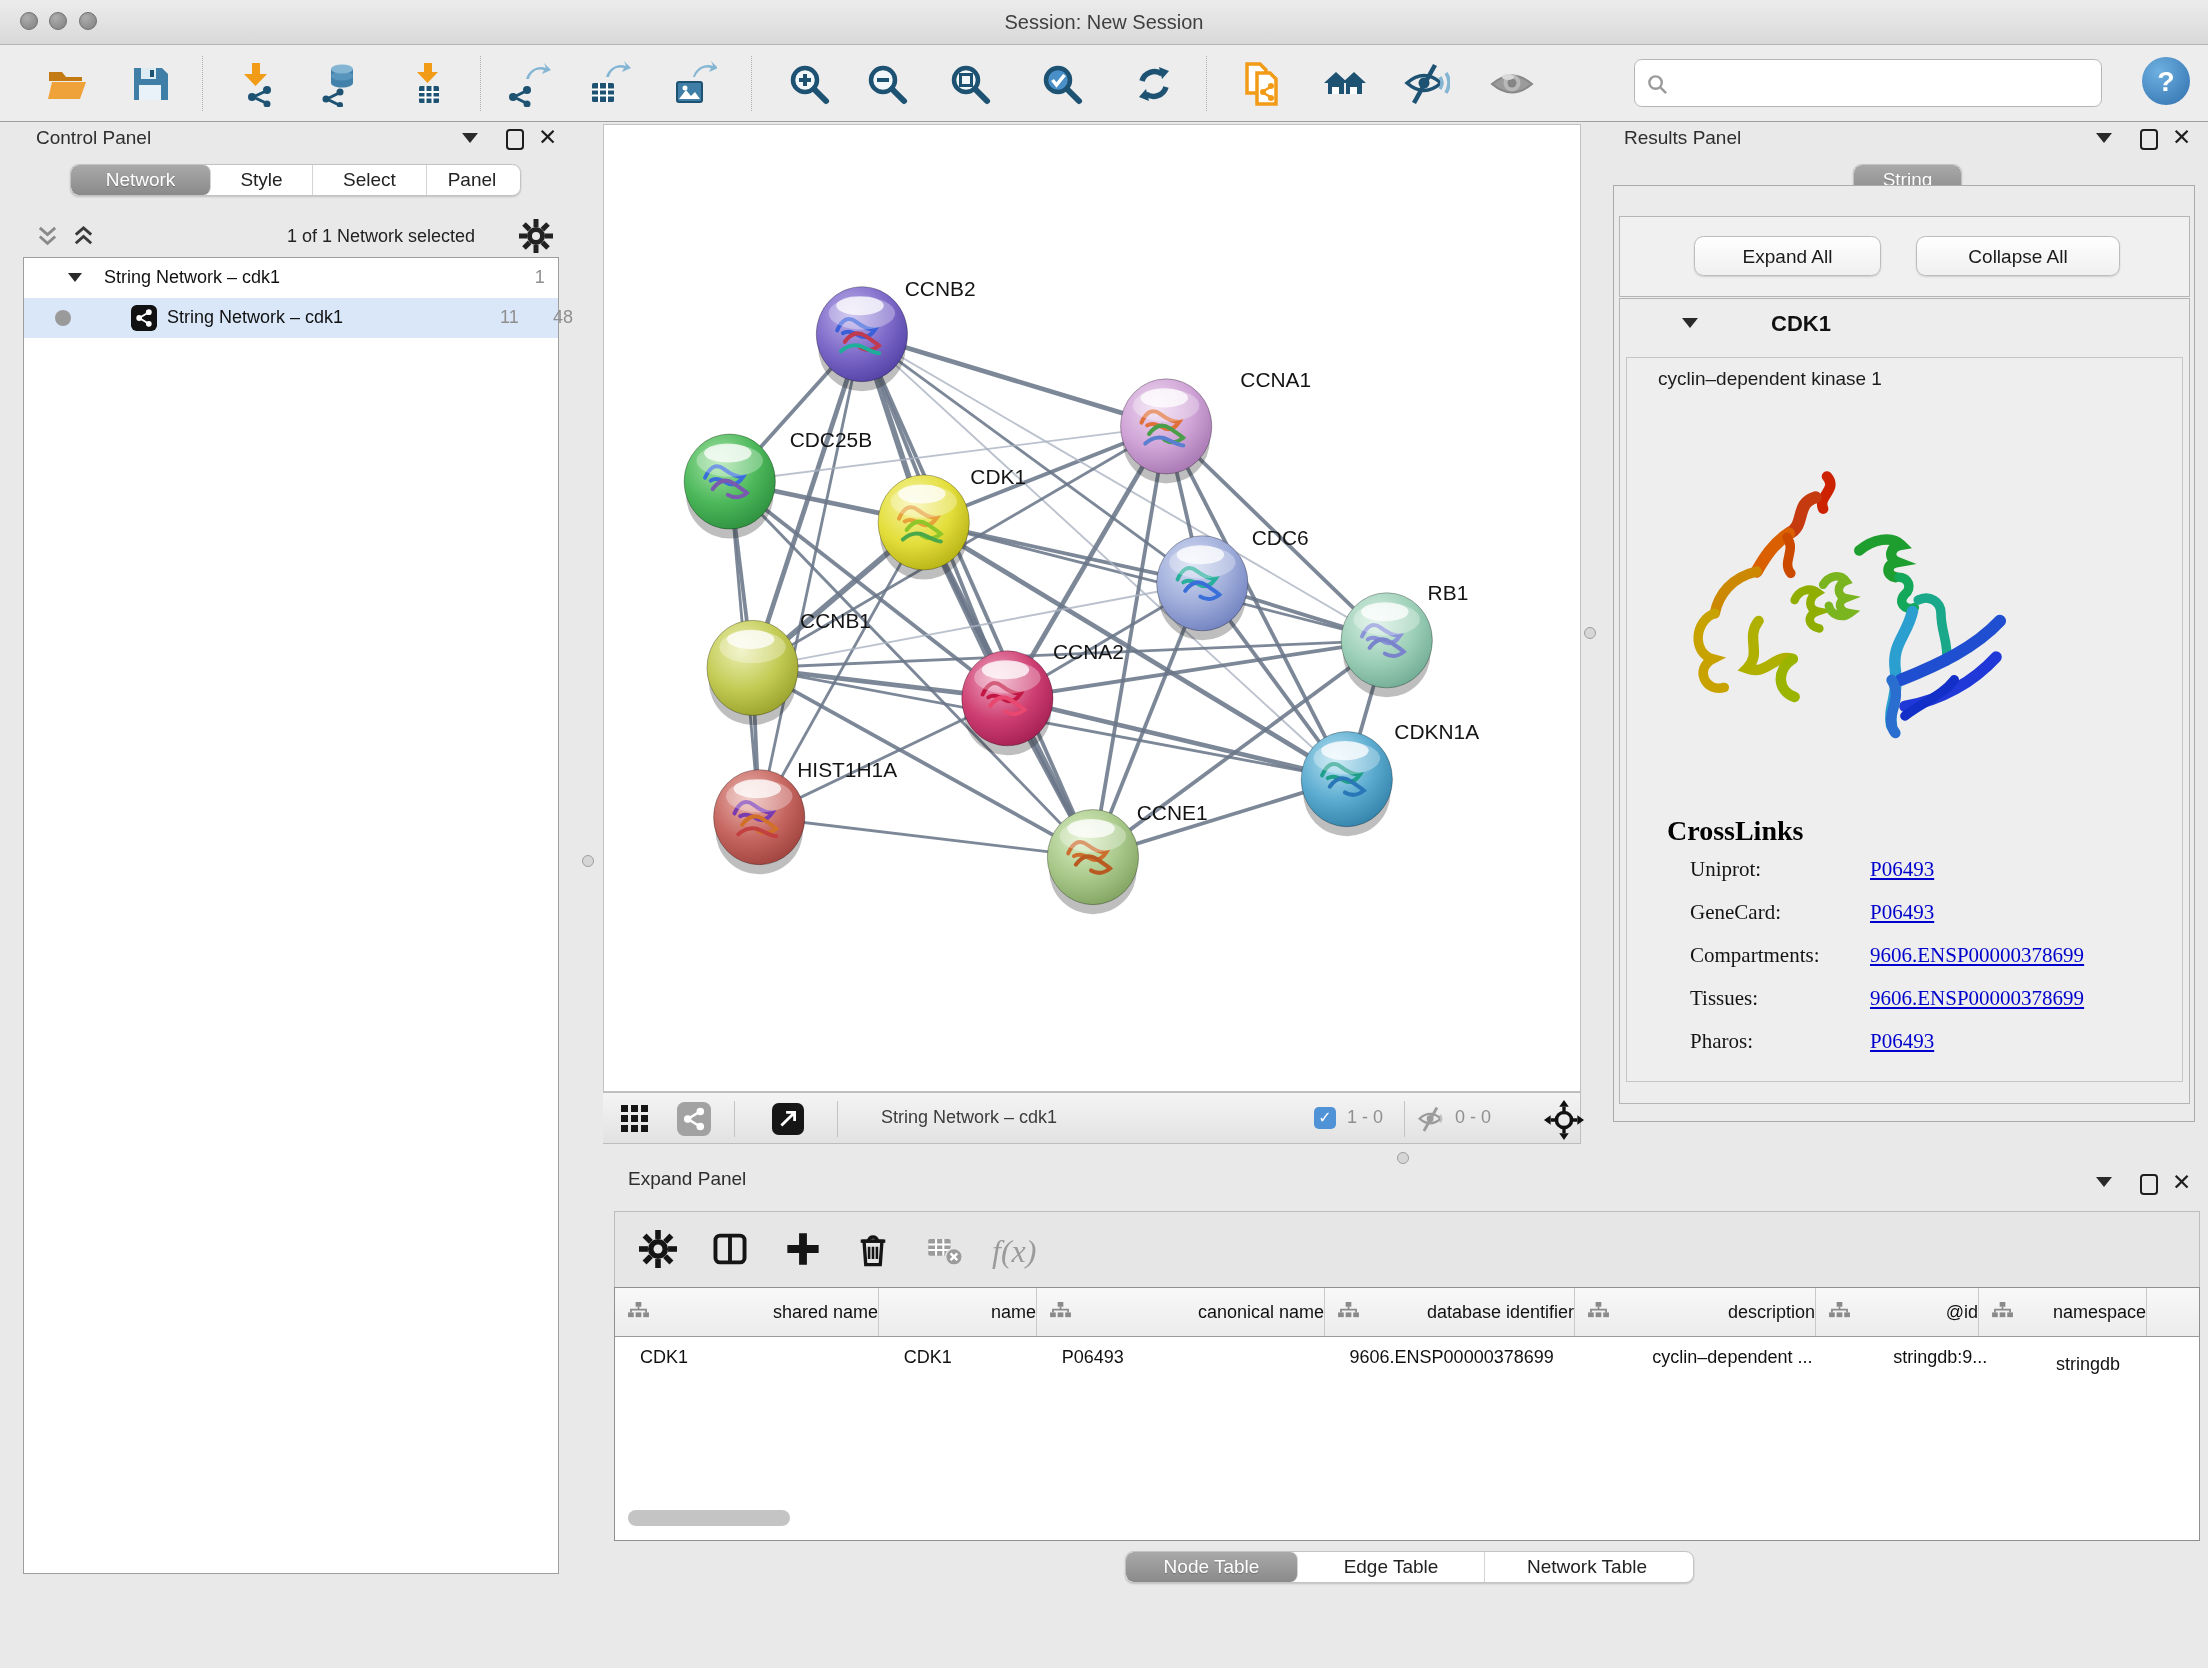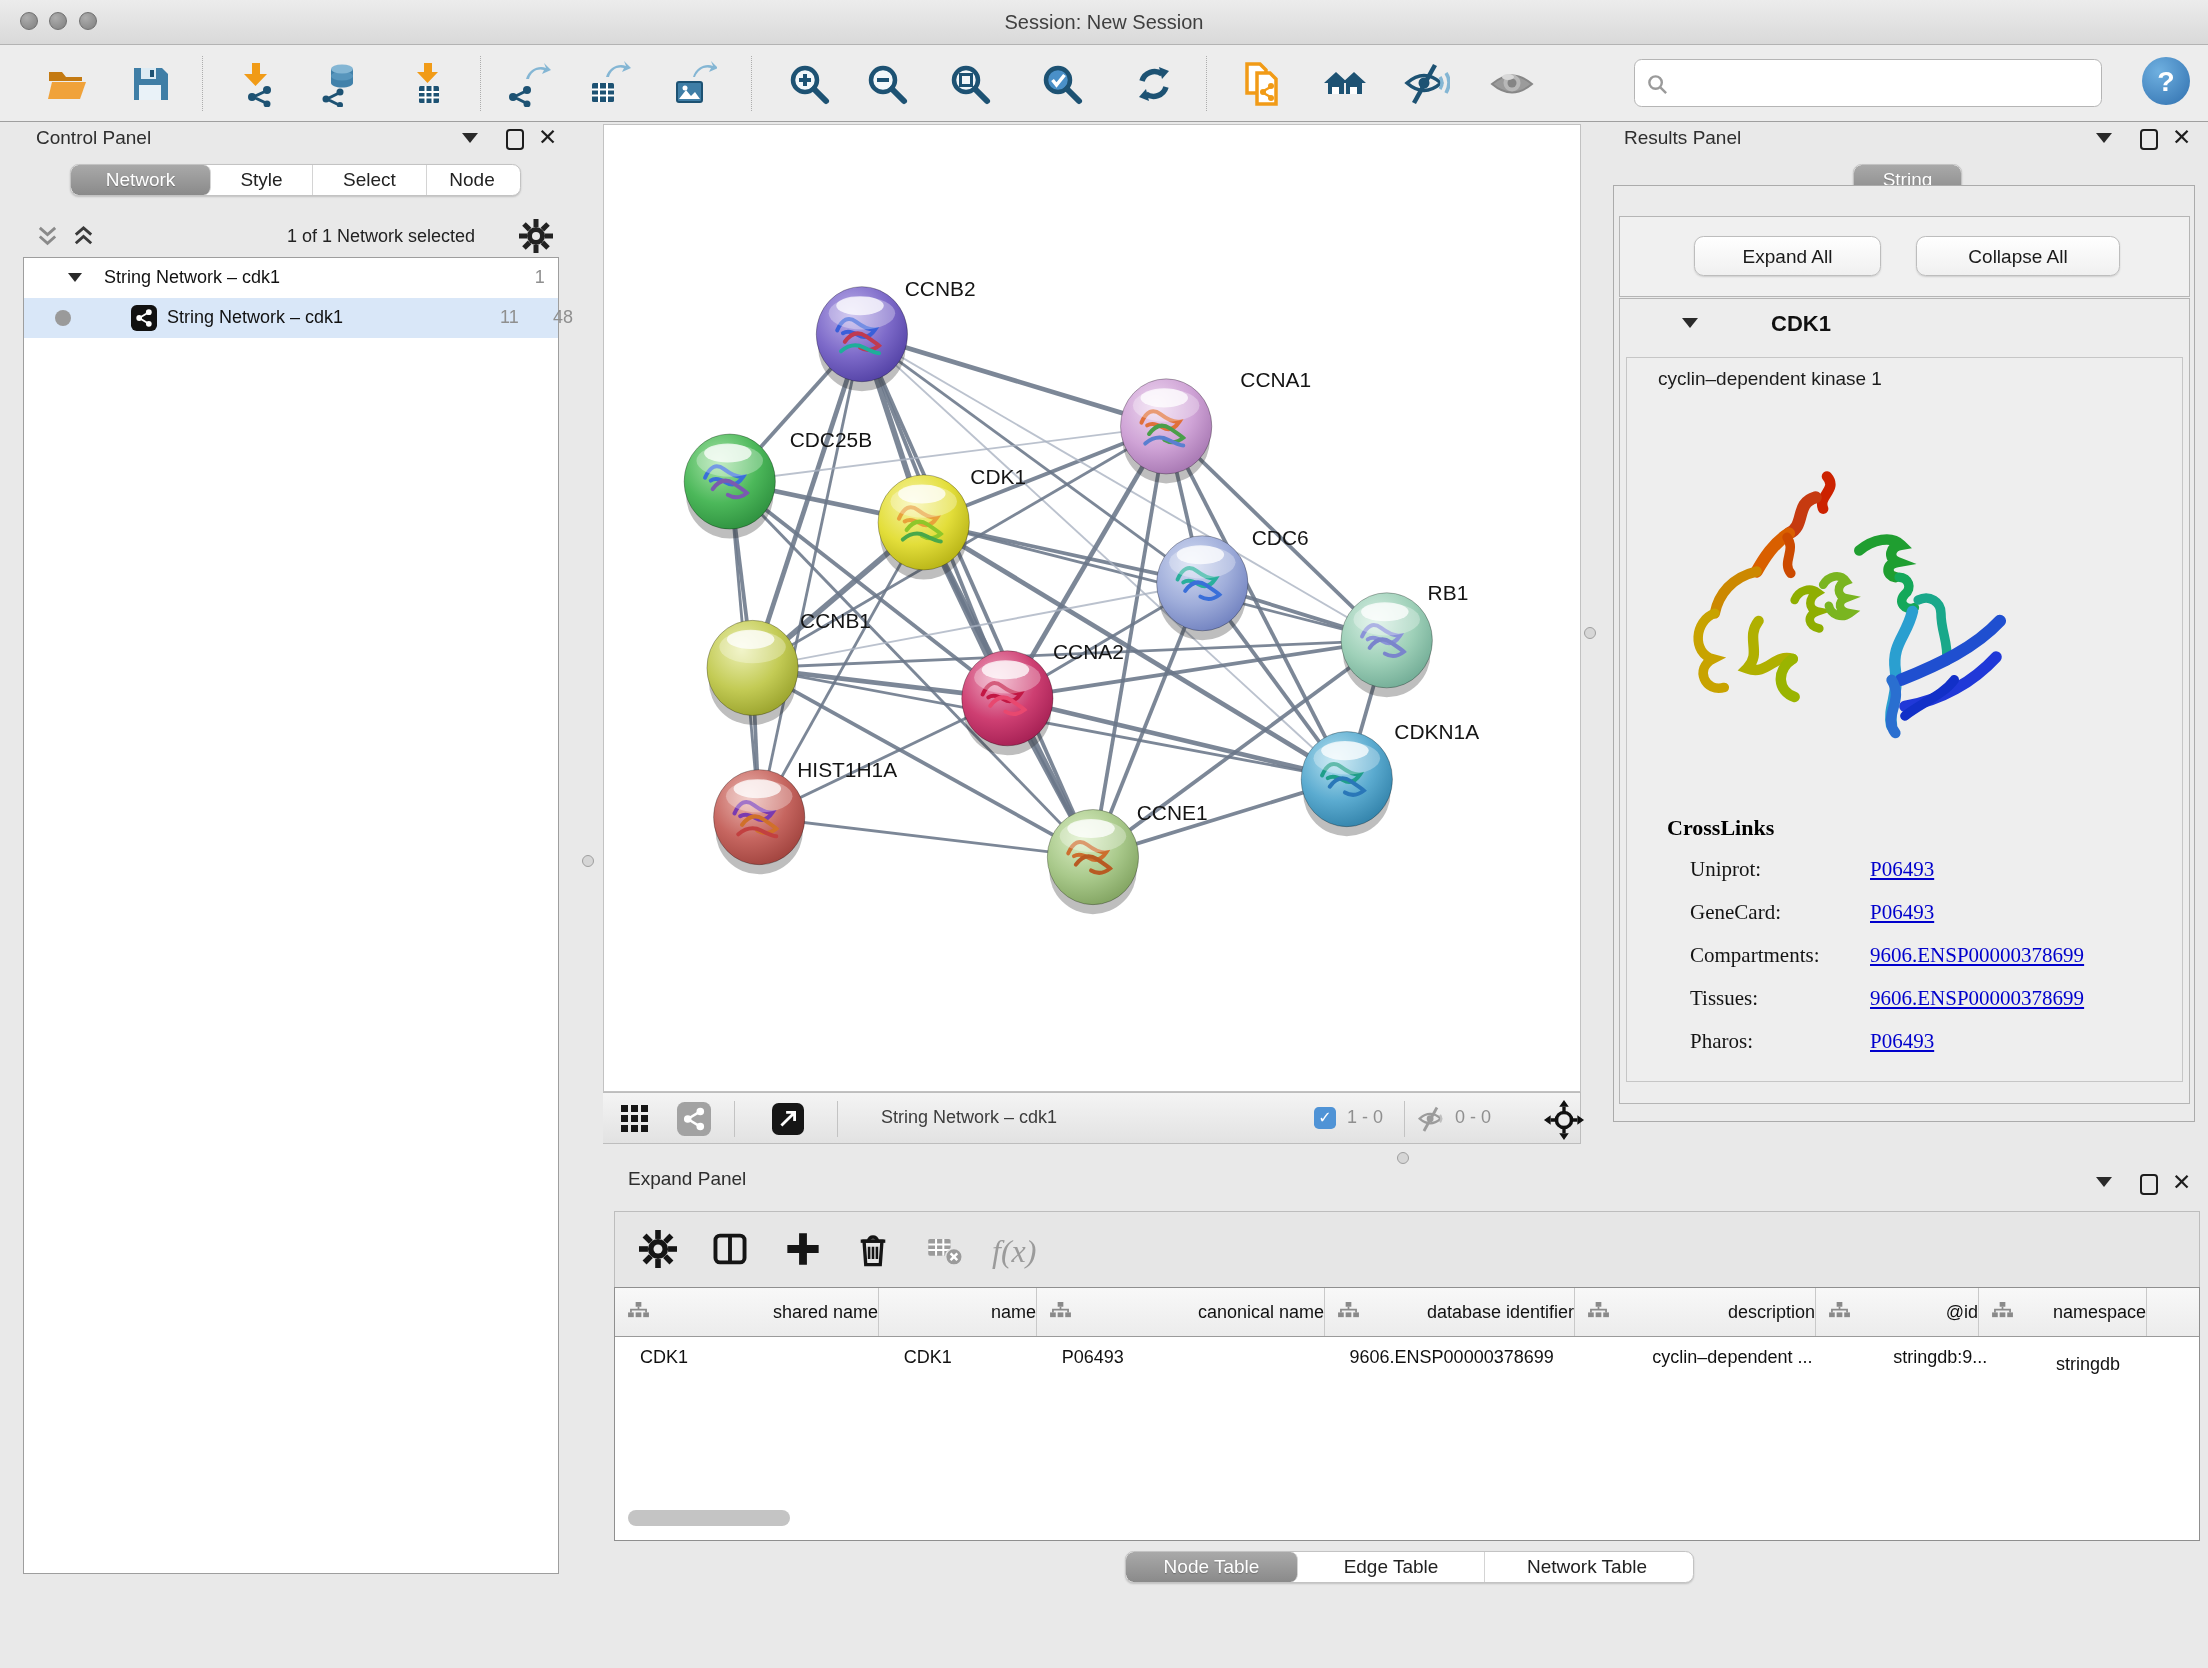--- a/index.html
+++ b/index.html
@@ -55,21 +55,21 @@
   
   #res-outer{left:1613px;top:185px;width:582px;height:937px;background:#ebebeb;border:1px solid #ababab;box-sizing:border-box;}
   #res-btnstrip{left:1619px;top:216px;width:571px;height:81px;background:#f0f0f0;border:1px solid #b5b5b5;box-sizing:border-box;}
   .res-btn{top:236px;height:40px;background:linear-gradient(#ffffff,#f0f0f0);border:1px solid #bdbdbd;border-radius:9.5px;
     font-size:19px;color:#1a1a1a;text-align:center;line-height:40px;box-sizing:border-box;box-shadow:0 1px 1.9px rgba(0,0,0,.15);}
   #res-section{left:1619px;top:298px;width:571px;height:806px;background:#ededed;border:1px solid #b5b5b5;box-sizing:border-box;}
   #res-content{left:1626px;top:357px;width:557px;height:725px;background:#eee;border:1px solid #c6c6c6;box-sizing:border-box;}
   #gene-name{font-size:22px;font-weight:bold;color:#111;}
   #gene-desc{font-size:19px;color:#1c1c1c;}
   #xl-block{font-family:"Liberation Serif","DejaVu Serif",serif;}
-  #xl-title{font-size:22px;font-weight:bold;color:#000;}
+  #xl-title{font-size:28px;font-weight:bold;color:#000;}
   .xl-row{position:relative;height:43px;font-size:21px;color:#141414;}
   .xl-label{position:absolute;left:25px;}
   .xl-value{position:absolute;left:205px;text-decoration:underline;}
   
   #tbl-strip{left:614px;top:1211px;width:1586px;height:76px;background:#e6e6e6;border:1px solid #bdbdbd;border-bottom:none;box-sizing:border-box;}
   .tbl-ic{top:1230px;width:38px;height:38px;}
   .tbl-ic svg{width:38px;height:38px;}
   #fx{top:1233px;font-family:"Liberation Serif","DejaVu Serif",serif;font-style:italic;font-size:32px;color:#9b9b9b;}
   #tbl-box{left:614px;top:1287px;width:1586px;height:254px;background:#fff;border:1px solid #8f8f8f;box-sizing:border-box;}
   #tbl-header{display:flex;height:48px;background:linear-gradient(#f8f8f8,#ececec);border-bottom:1px solid #9a9a9a;}
@@ -254,21 +254,21 @@
 
   <div class="abs panel-title" style="left:36px;top:127px">Control Panel</div>
   <div class="abs caret" style="left:462px;top:133px"></div>
   <div class="abs float-box" style="left:506px;top:129px"></div>
   <div class="abs close-x" style="left:538px;top:127px">✕</div>
 
   <div id="ctl-tabs" class="abs seg-group" style="left:70px;top:164px;width:449px">
       <div class="seg sel" style="width: 139px;">Network</div>
       <div class="seg" style="width: 101px;">Style</div>
       <div class="seg" style="width: 113px;">Select</div>
-      <div class="seg" style="width: 90px;">Node</div>
+      <div class="seg" style="width: 90px;">Panel</div>
     </div>
 
   <div class="abs" style="left:34px;top:224px">
     <svg width="27" height="25" viewBox="0 0 28 26" fill="none" stroke="#8a8a8a" stroke-width="3">
         <path d="M6 4l8 7 8-7M6 13l8 7 8-7"></path>
       </svg>
   </div>
   <div class="abs" style="left:70px;top:224px">
     <svg width="27" height="25" viewBox="0 0 28 26" fill="none" stroke="#3a3a3a" stroke-width="3">
         <path d="M6 11 14 4l8 7M6 20l8-7 8 7"></path>

